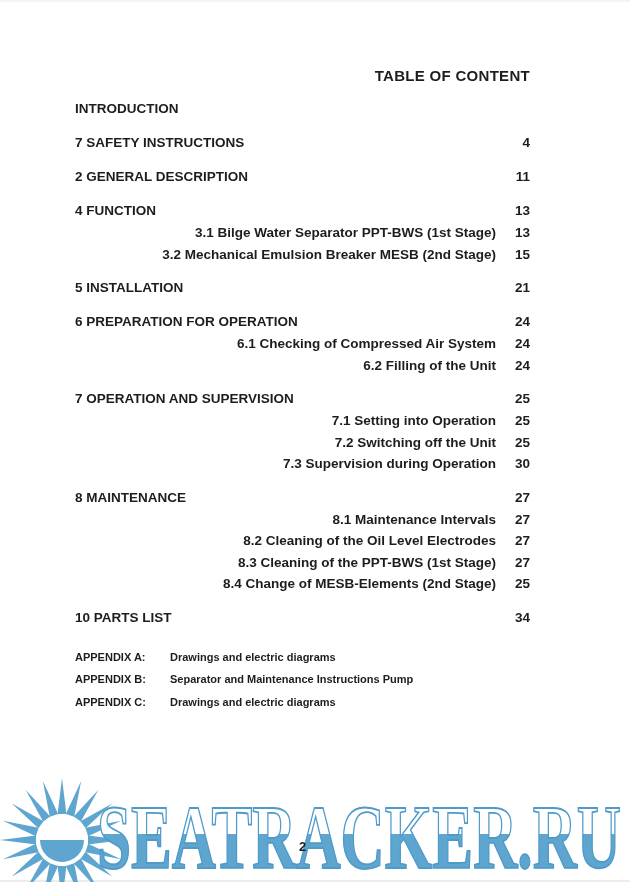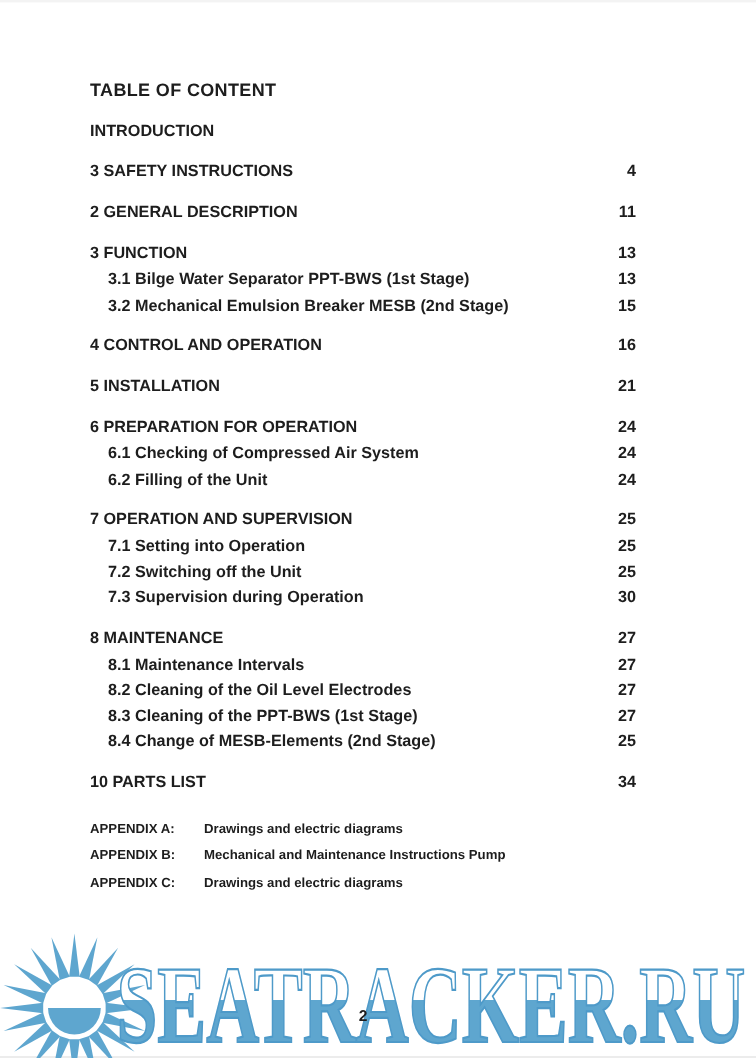--- a/index.html
+++ b/index.html
@@ -28,37 +28,37 @@
     position: absolute;
     left: 75px;
     top: 0;
     width: 455px;
     z-index: 0;
   }
   .doc-title {
     margin-top: 64px;
     height: 20px;
     line-height: 20px;
-    text-align: left;
+    text-align: right;
     font-size: 15px;
     letter-spacing: 0.3px;
   }
   .toc-list { margin-top: 0; }
   .toc-row {
     display: flex;
     justify-content: space-between;
     align-items: baseline;
     font-size: 13.5px;
     line-height: 21.5px;
   }
   .toc-row.main {
     line-height: 22px;
     margin-top: 12px;
   }
-  .toc-row.sub .toc-label { padding-left: 15px; }
+  .toc-row.sub .toc-label { padding-left: 15px; text-align: right; }
   .toc-label { flex: 1; white-space: nowrap; }
   .toc-page { width: 34px; text-align: right; }
 
   .appendix-list { margin-top: 17px; }
   .appendix-row {
     display: flex;
     font-size: 11px;
     line-height: 22.5px;
   }
   .appendix-label { width: 95px; flex: 0 0 95px; }
@@ -101,48 +101,44 @@
   <div class="content">
     <div class="doc-title">TABLE OF CONTENT</div>
 
     <div class="toc-list" id="toc-list">
   <div class="toc-row main">
     <span class="toc-label">INTRODUCTION</span>
     <span class="toc-page"></span>
   </div>
 
   <div class="toc-row main">
-    <span class="toc-label">3 SAFETY INSTRUCTIONS</span>
+    <span class="toc-label">7 SAFETY INSTRUCTIONS</span>
     <span class="toc-page">4</span>
   </div>
 
   <div class="toc-row main">
     <span class="toc-label">2 GENERAL DESCRIPTION</span>
     <span class="toc-page">11</span>
   </div>
 
   <div class="toc-row main">
-    <span class="toc-label">3 FUNCTION</span>
+    <span class="toc-label">4 FUNCTION</span>
     <span class="toc-page">13</span>
   </div>
 
   <div class="toc-row sub">
     <span class="toc-label">3.1 Bilge Water Separator PPT-BWS (1st Stage)</span>
     <span class="toc-page">13</span>
   </div>
 
   <div class="toc-row sub">
     <span class="toc-label">3.2 Mechanical Emulsion Breaker MESB (2nd Stage)</span>
     <span class="toc-page">15</span>
   </div>
 
-  <div class="toc-row main">
-    <span class="toc-label">4 CONTROL AND OPERATION</span>
-    <span class="toc-page">16</span>
-  </div>
 
   <div class="toc-row main">
     <span class="toc-label">5 INSTALLATION</span>
     <span class="toc-page">21</span>
   </div>
 
   <div class="toc-row main">
     <span class="toc-label">6 PREPARATION FOR OPERATION</span>
     <span class="toc-page">24</span>
   </div>
@@ -210,21 +206,21 @@
 </div>
 
     <div class="appendix-list" id="appendix-list">
   <div class="appendix-row">
     <span class="appendix-label">APPENDIX A:</span>
     <span class="appendix-desc">Drawings and electric diagrams</span>
   </div>
 
   <div class="appendix-row">
     <span class="appendix-label">APPENDIX B:</span>
-    <span class="appendix-desc">Mechanical and Maintenance Instructions Pump</span>
+    <span class="appendix-desc">Separator and Maintenance Instructions Pump</span>
   </div>
 
   <div class="appendix-row">
     <span class="appendix-label">APPENDIX C:</span>
     <span class="appendix-desc">Drawings and electric diagrams</span>
   </div>
 
 </div>
   </div>
 

